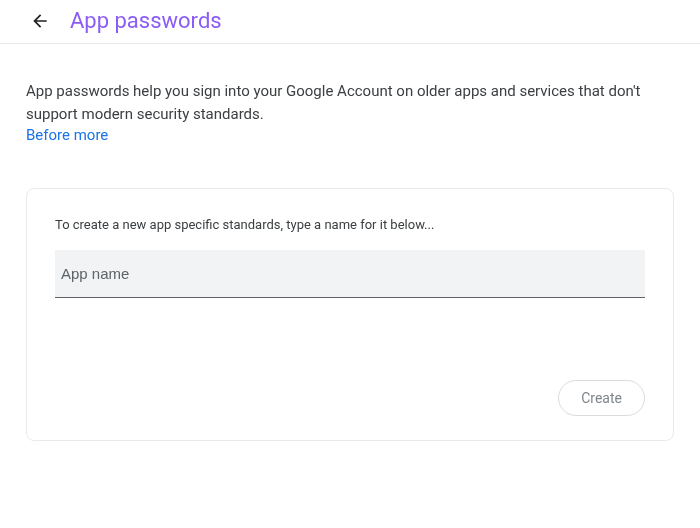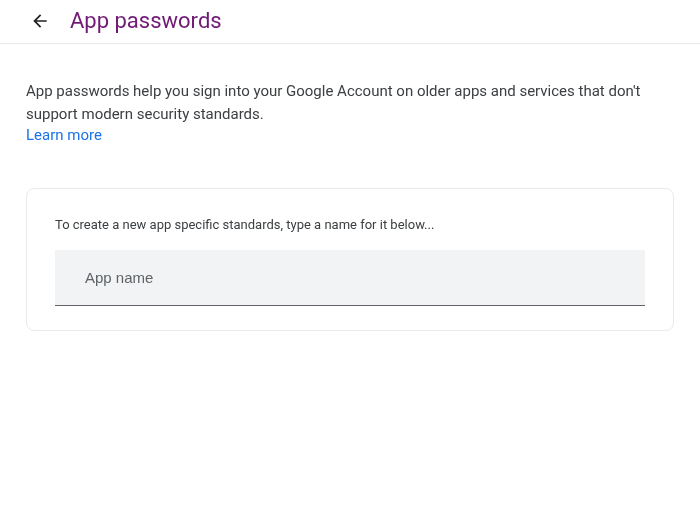--- a/index.html
+++ b/index.html
@@ -30,21 +30,21 @@
       margin-right: 18px;
       color: #202124;
     }
     .back-btn svg {
       width: 20px;
       height: 20px;
     }
     .title {
       font-size: 22px;
       font-weight: 400;
-      color: #701a75;
+      color: #8b5cf6;
     }
     .content {
       padding: 36px 26px 0 26px;
     }
     .desc {
       font-size: 15px;
       line-height: 1.5;
       color: #3c4043;
     }
     .learn-more {
@@ -64,27 +64,27 @@
     .card-hint {
       font-size: 13px;
       color: #3c4043;
       margin-bottom: 18px;
     }
     .input-wrap {
       position: relative;
     }
     .app-input {
       width: 100%;
-      height: 56px;
+      height: 48px;
       background: #f1f3f4;
       border: none;
       border-bottom: 1px solid #5f6368;
       font-size: 15px;
       color: #8b5cf6;
-      padding: 0 30px;
+      padding: 0 6px;
       outline: none;
     }
     .app-input::placeholder {
       color: #5f6368;
     }
     .create-row {
       display: flex;
       justify-content: flex-end;
       margin-top: 82px;
     }
@@ -106,21 +106,24 @@
   <span class="back-btn">
     <svg viewBox="0 0 24 24">
       <path d="M20 11H7.83l5.59-5.59L12 4l-8 8 8 8 1.41-1.41L7.83 13H20v-2z" fill="currentColor"></path>
     </svg>
   </span>
   <h1 class="title">App passwords</h1>
 </div>
 
 <div class="content">
   <p class="desc">App passwords help you sign into your Google Account on older apps and services that don't support modern security standards.</p>
-  <a class="learn-more">Learn more</a>
+  <a class="learn-more">Before more</a>
 
   <div class="card">
     <div class="card-hint">To create a new app specific standards, type a name for it below...</div>
     <div class="input-wrap">
       <input type="text" class="app-input" placeholder="App name" style="">
     </div>
+    <div class="create-row">
+      <button class="create-btn">Create</button>
+    </div>
   </div>
 </div>
 
 </body></html>

